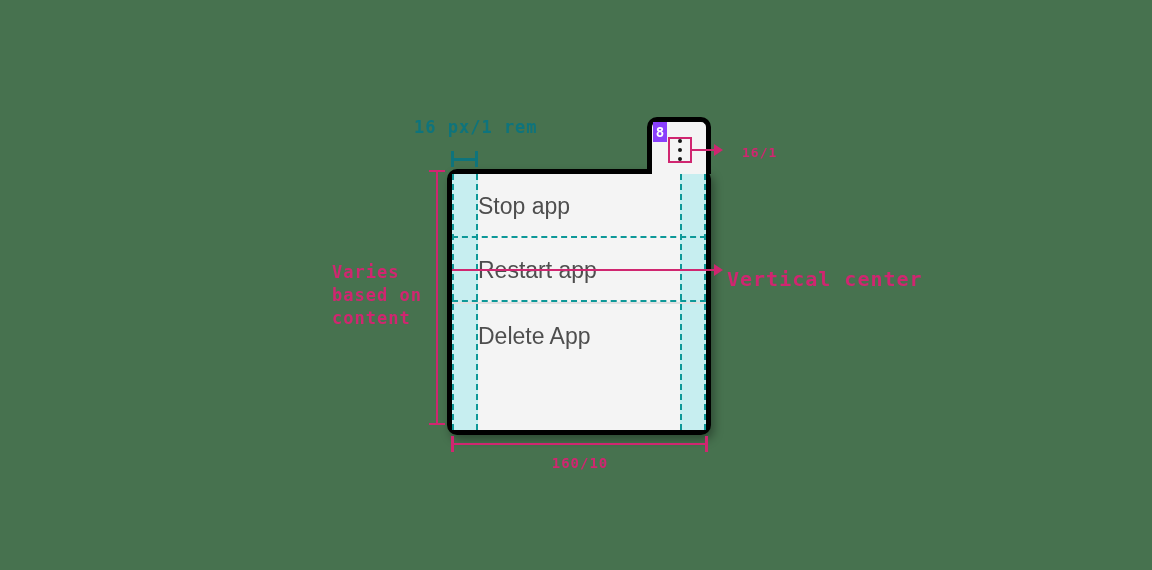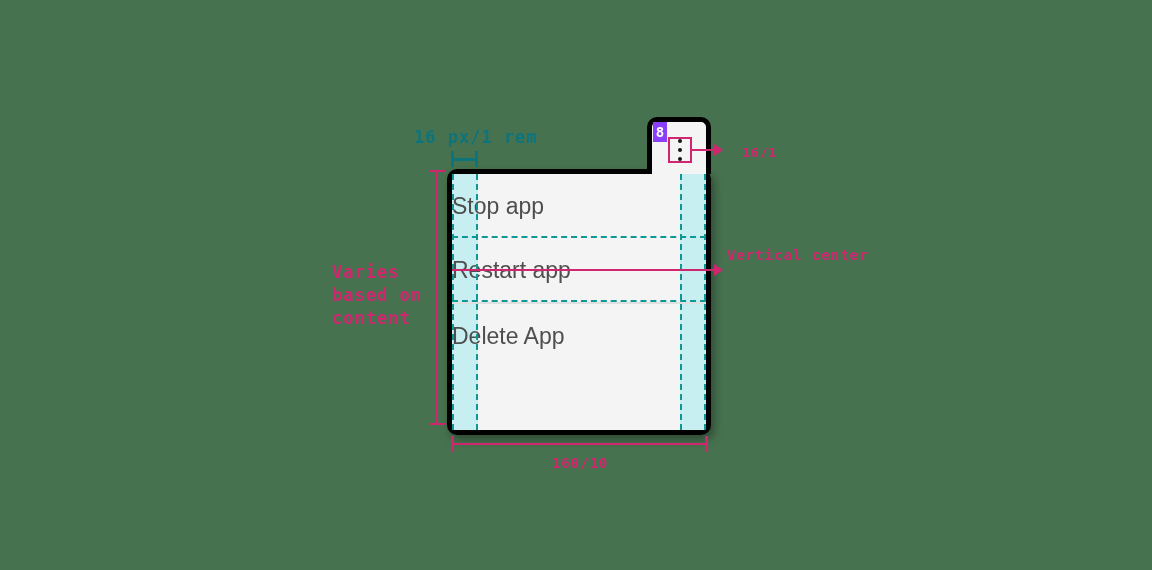--- a/index.html
+++ b/index.html
@@ -76,36 +76,37 @@
   
   .menu-inner{position:absolute;inset:0;overflow:hidden;}
   .pad-col{position:absolute;top:0;bottom:0;width:26px;background:#C7EEF0;z-index:1;}
   .pad-col.left{left:0;}
   .pad-col.right{left:228px;}
   .vdash{position:absolute;top:0;bottom:0;width:0;border-left:2px dashed #0D9898;z-index:3;}
   .hdash{position:absolute;left:0;right:0;height:0;border-top:2px dashed #0D9898;z-index:3;}
   .menu-list{position:absolute;inset:0;z-index:2;}
   .menu-item{
     height:64px;line-height:64px;
+    padding-left:26px;
     font-size:23px;color:#4E4E4E;
     box-sizing:border-box;
   }
   
   .v-measure{left:436px;top:171px;width:2px;height:253px;}
   .v-cap{width:16px;height:2px;}
   .h-measure{left:452px;top:443px;width:256px;height:2px;}
   .h-cap{width:3px;height:16px;}
   .width-label{left:452px;top:452px;width:256px;text-align:center;font-size:14px;}
 </style>
 </head>
 <body>
 
 <div class="canvas">
 
-  <div class="spec-text spec-teal" style="left:414px;top:126px;">16 px/1 rem</div>
+  <div class="spec-text spec-teal" style="left:414px;top:116px;">16 px/1 rem</div>
   <div class="teal-bracket">
     <div class="bar" style="left:0;"></div>
     <div class="bar" style="right:0;"></div>
     <div class="mid"></div>
   </div>
 
   <div class="pink-line v-measure"></div>
   <div class="pink-line v-cap" style="left:429px;top:170px;"></div>
   <div class="pink-line v-cap" style="left:429px;top:423px;"></div>
   <div class="spec-text" style="left:332px;top:261px;">Varies
@@ -144,20 +145,20 @@
       <div class="dot"></div>
     </div>
   </div>
 
   <div class="pink-line" style="left:692px;top:149px;width:22px;height:2px;"></div>
   <div class="arrow-right" style="left:714px;top:144px;"></div>
   <div class="spec-text" style="left:742px;top:141px;font-size:13px;">16/1</div>
 
   <div class="pink-line" style="left:452px;top:269px;width:262px;height:2px;"></div>
   <div class="arrow-right" style="left:714px;top:264px;"></div>
-  <div class="spec-text" style="left:727px;top:244px;font-size:14px;">Vertical center</div>
+  <div class="spec-text" style="left:727px;top:268px;font-size:20px;">Vertical center</div>
 
   <div class="pink-line h-measure"></div>
   <div class="pink-line h-cap" style="left:451px;top:436px;"></div>
   <div class="pink-line h-cap" style="left:705px;top:436px;"></div>
   <div class="spec-text width-label">160/10</div>
 
 </div>
 
 </body></html>

